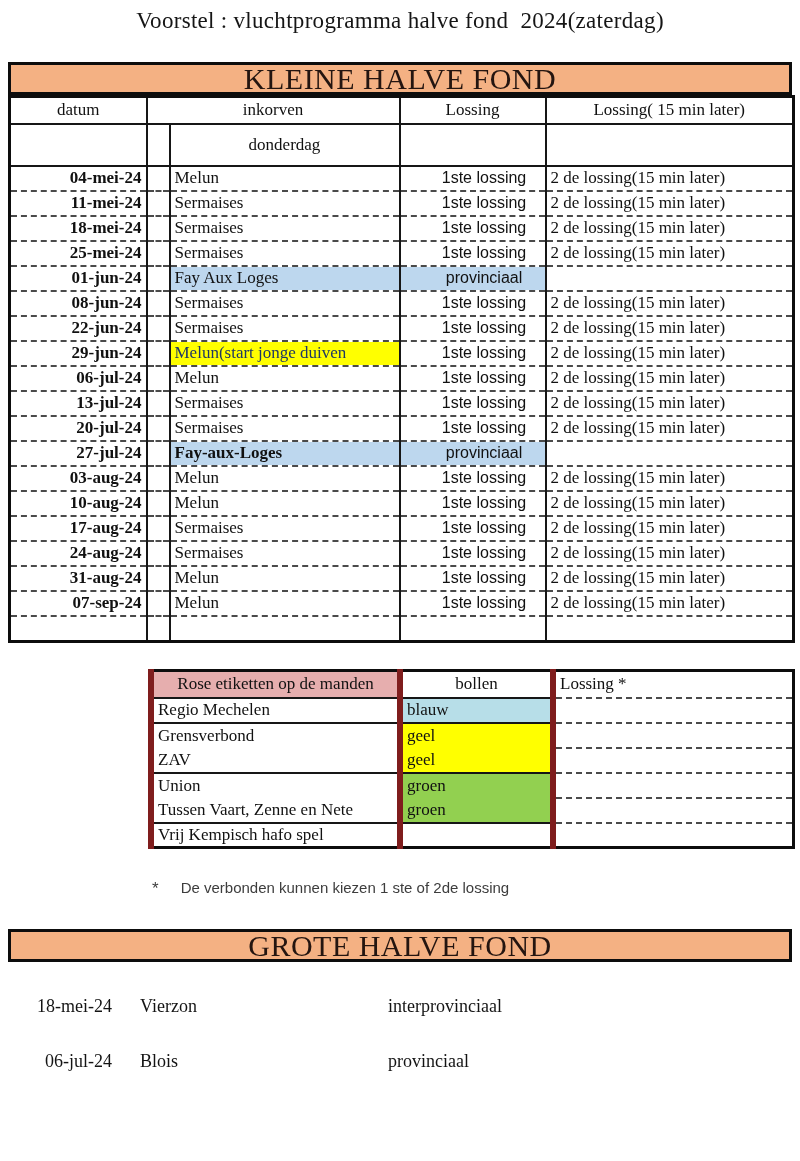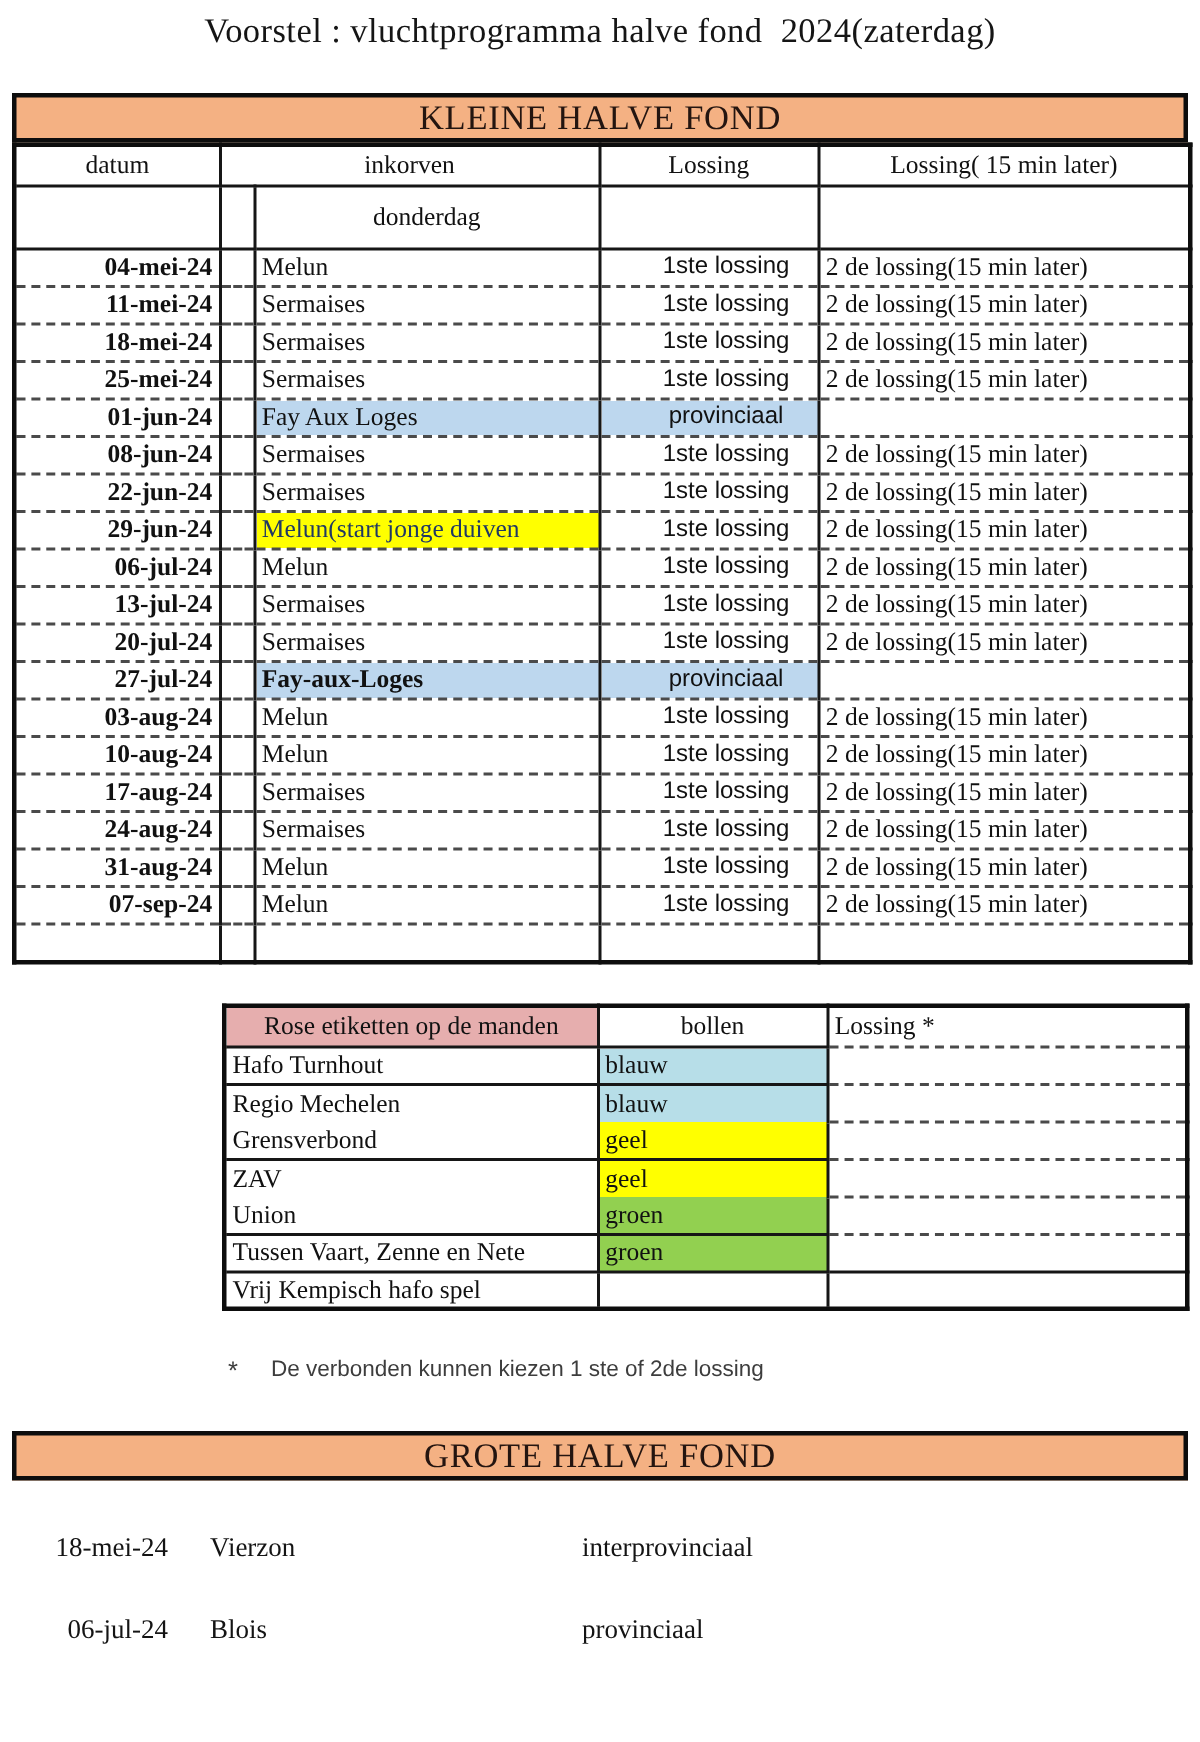--- a/index.html
+++ b/index.html
@@ -7,21 +7,21 @@
   body { height:1161px; overflow:hidden; }
 
   .page-title {
     margin-top:8px; text-align:center; font-size:23px; color:#151515;
     white-space:pre-wrap; letter-spacing:0.3px;
   }
 
   .banner {
     width:784px; margin:28px 0 0 8px; border:3px solid #0d0d0d;
     height:33px; display:flex; align-items:center; justify-content:center;
-    font-size:23px; color:#241510; letter-spacing:0.5px;
+    font-size:30px; color:#241510; letter-spacing:0.5px;
   }
   .banner2 { margin-top:30px; }
 
   table { border-collapse:collapse; table-layout:fixed; }
 
   
   .kleine-table {
     width:784px; margin-left:8px; border:3px solid #0d0d0d;
   }
   .kleine-table td {
@@ -34,21 +34,21 @@
   .kleine-table tr.data td { border-top:2px dashed #4a4a4a; }
   .kleine-table tr.empty td { border-top:2px dashed #4a4a4a; height:26px; }
   td.date { text-align:right;font-weight:bold; }
   td.center { text-align:center; }
   td.sans { font-family:Liberation Sans, sans-serif; font-size:16px;padding-left:27px; }
   td.bold { font-weight:bold; }
 
   
   .etiket-table { width:642px; margin:26px 0 0 148px; border:3px solid #0d0d0d; }
   .etiket-table td {
-    border-left:2px solid #7f1d1d; border-right:2px solid #161616;
+    border-left:6px solid #7f1d1d; border-right:2px solid #161616;
     height:25px; font-size:17px; padding:0 4px; vertical-align:middle;
     overflow:hidden; white-space:nowrap;
   }
   .etiket-table tr.hdr td { border-bottom:2px solid #161616; height:27px; }
   .etiket-table td.center { text-align:center; }
   
   .etiket-table tbody tr:nth-child(2) td:nth-child(-n+2),
   .etiket-table tbody tr:nth-child(4) td:nth-child(-n+2),
   .etiket-table tbody tr:nth-child(6) td:nth-child(-n+2),
   .etiket-table tbody tr:nth-child(7) td:nth-child(-n+2) { border-bottom:2px solid #161616; }
@@ -238,25 +238,20 @@
     <col style="width:249px">
       <col style="width:153px">
       <col style="width:240px">
   </colgroup>
   <tbody id="etiket-body">
     <tr class="hdr">
       <td class="center" style="background-color: rgb(230, 174, 174);">Rose etiketten op de manden</td>
       <td class="center">bollen</td>
       <td>Lossing *</td>
     </tr>
-  <tr>
-    <td>Hafo Turnhout</td>
-    <td style="background-color: rgb(183, 222, 232);">blauw</td>
-    <td></td>
-  </tr>
       <tr>
     <td>Regio Mechelen</td>
     <td style="background-color: rgb(183, 222, 232);">blauw</td>
     <td></td>
   </tr>
       <tr>
     <td>Grensverbond</td>
     <td style="background-color: rgb(255, 255, 0);">geel</td>
     <td></td>
   </tr>

